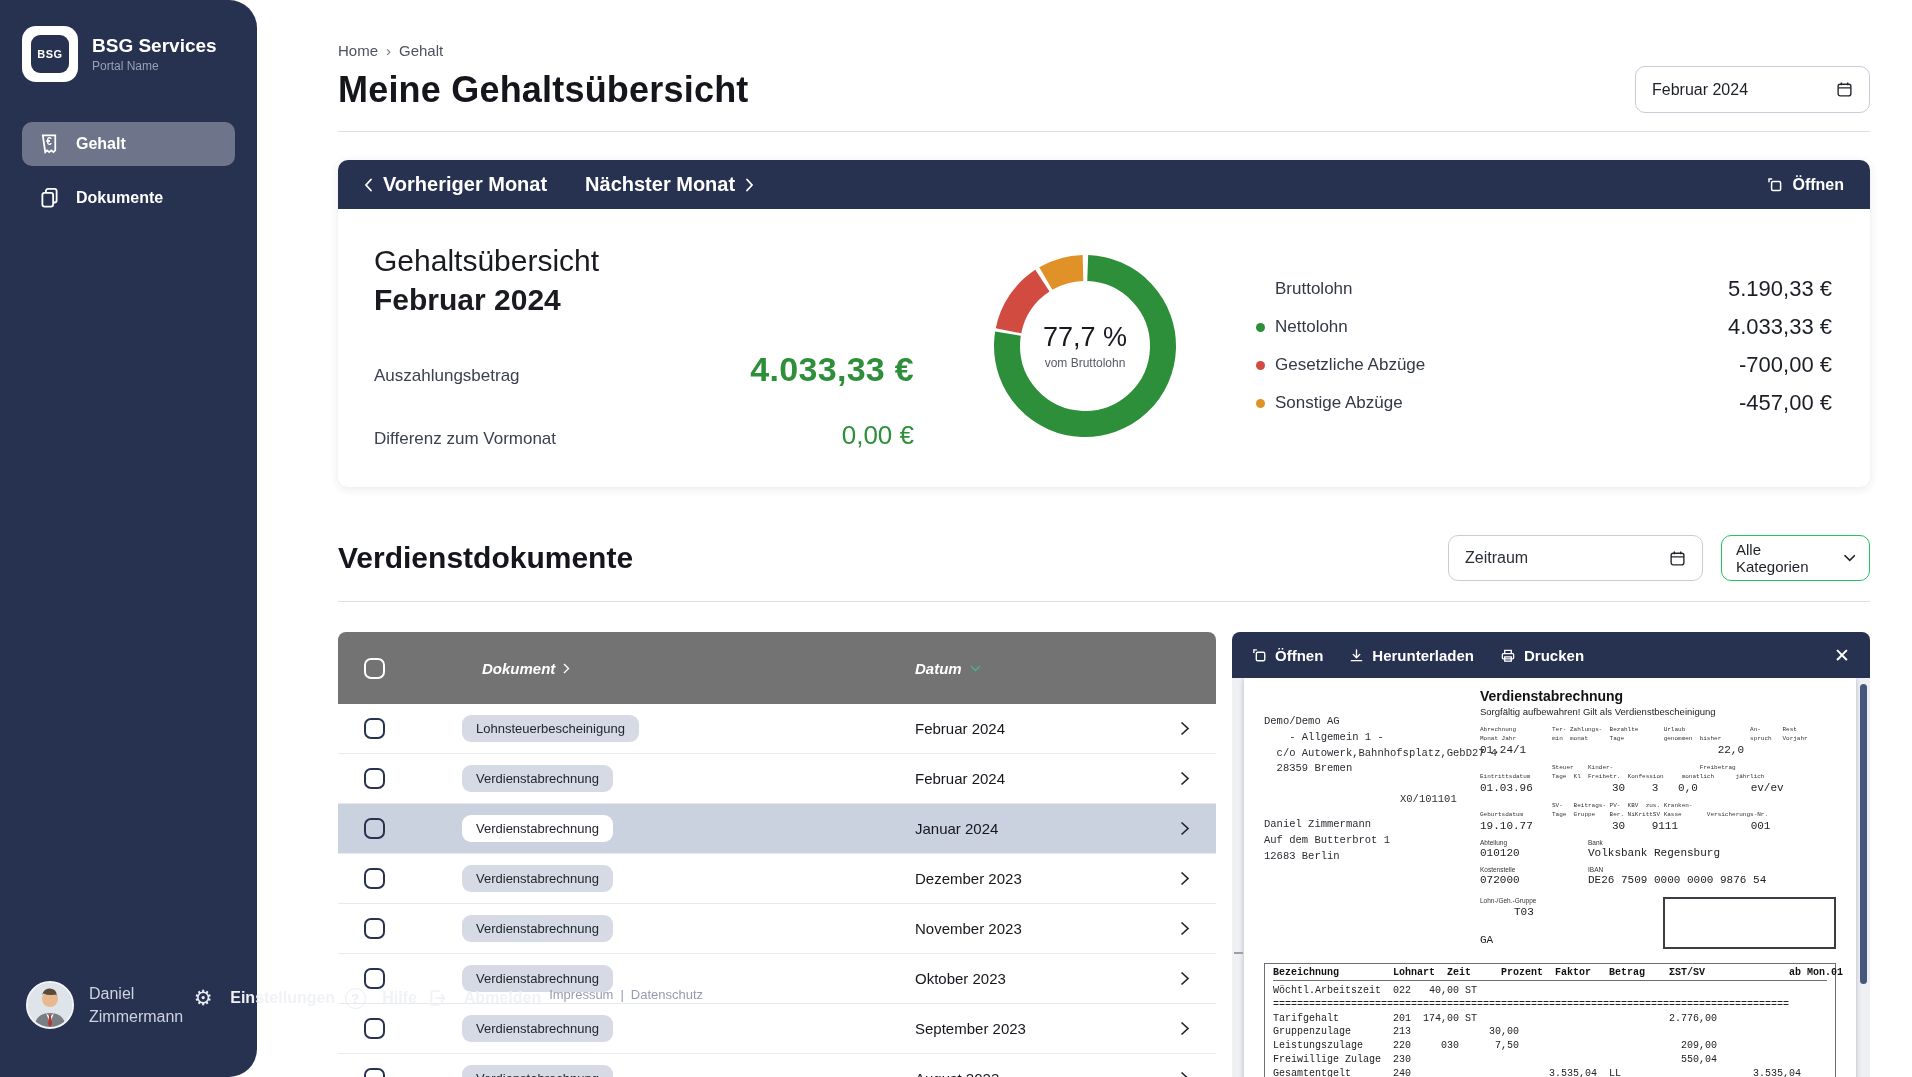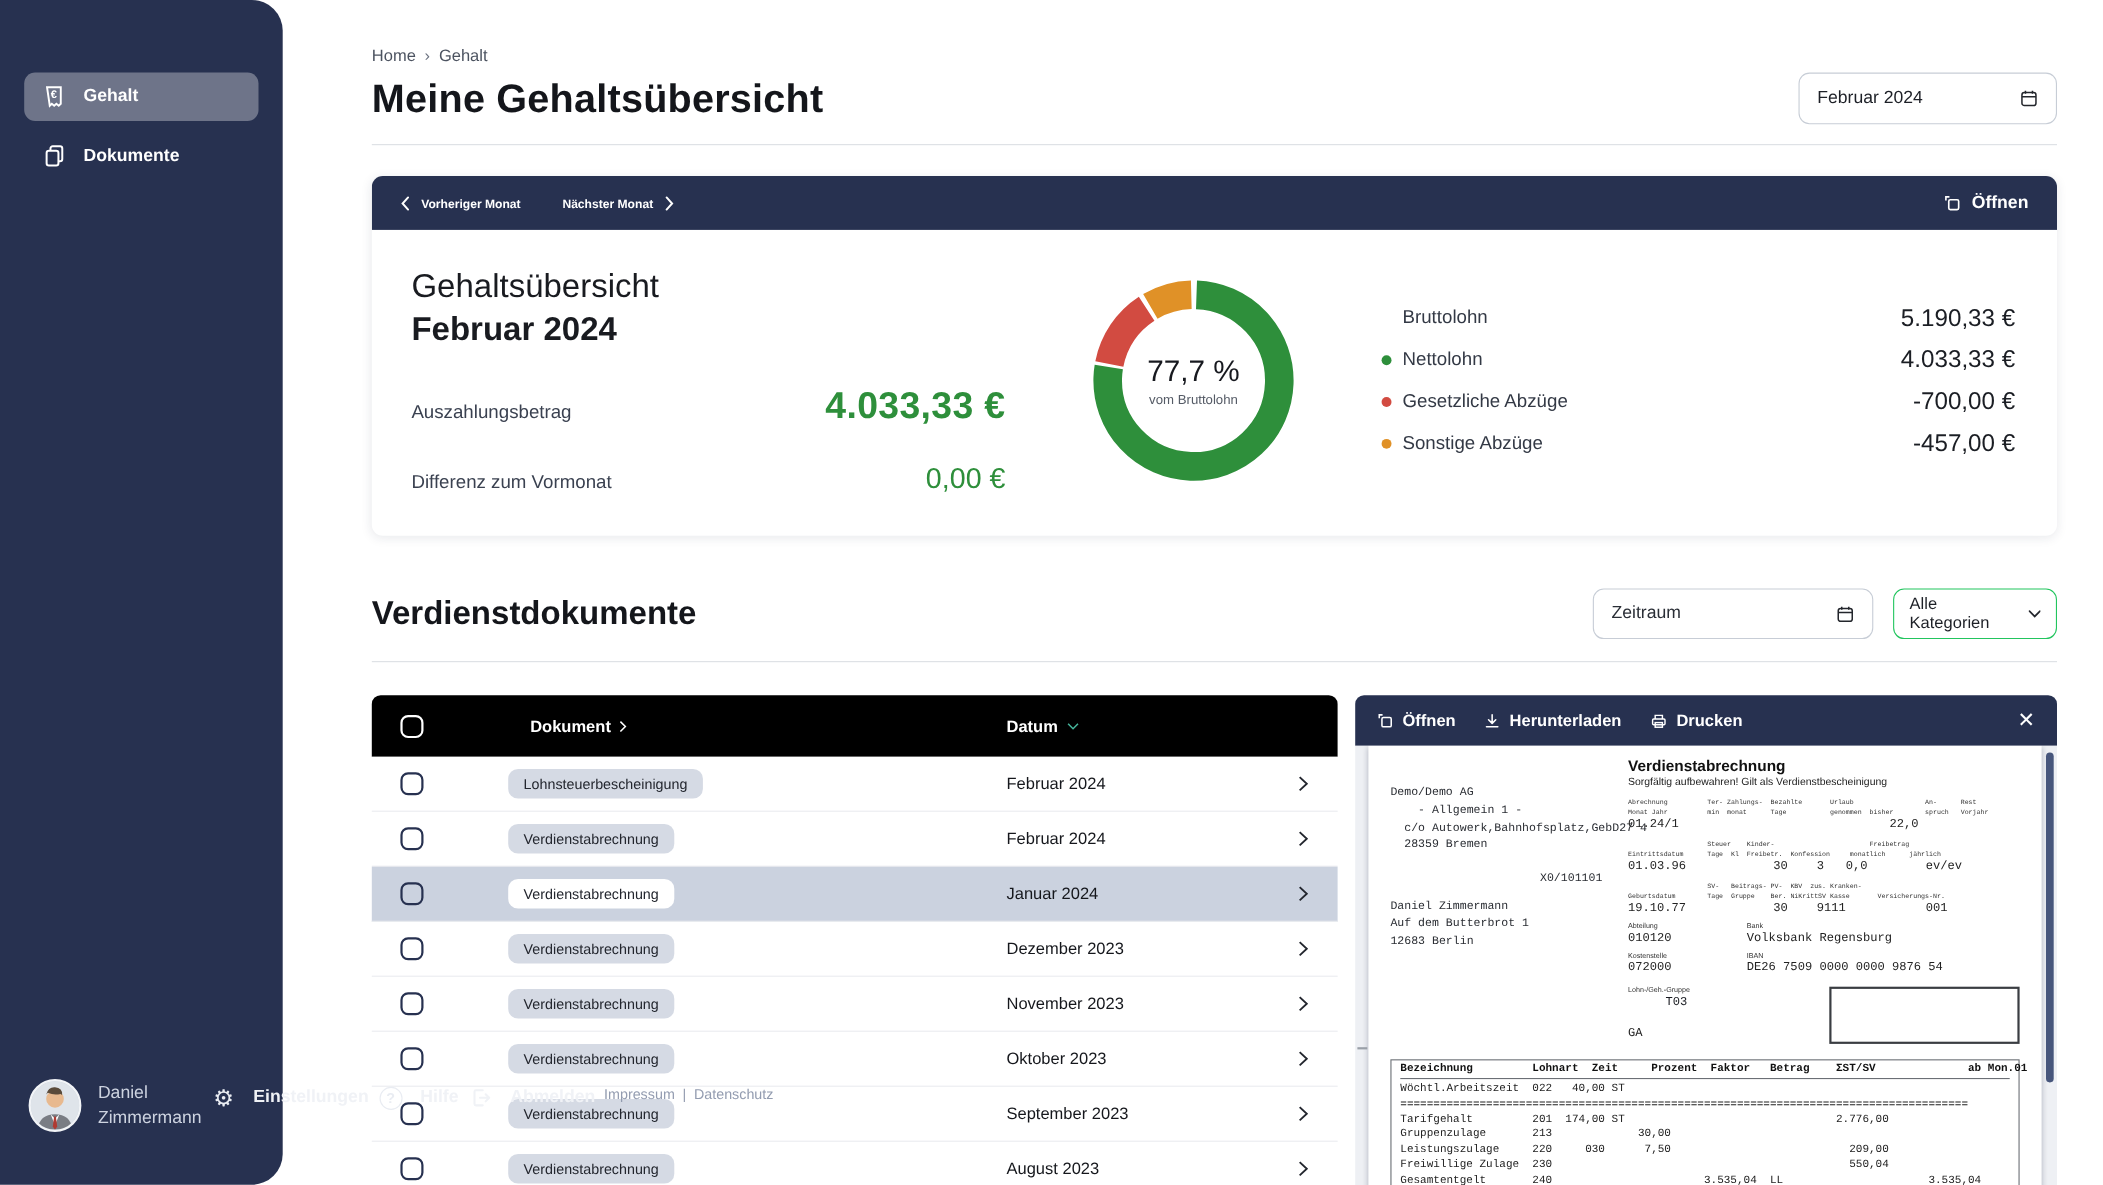--- a/index.html
+++ b/index.html
@@ -47,21 +47,21 @@
     border:1px solid #c7cdd6; border-radius:10px; display:flex; align-items:center;
     padding:0 16px; font-size:16px; color:#1d2027; cursor:pointer; background:#fff; }
   .month-picker .grow { flex:1; }
   .divider { height:1px; background:#dcdfe4; margin-top:20px; }
 
   
   .card { margin-top:28px; border-radius:10px; box-shadow:0 2px 10px rgba(30,40,70,.10);
     overflow:hidden; background:#fff; }
   .card-top { height:49px; background:#273150; display:flex; align-items:center;
     padding:0 26px; color:#fff; }
-  .nav-btn { display:flex; align-items:flex-end; gap:10px; font-size:11px; font-weight:700; cursor:pointer; }
+  .nav-btn { display:flex; align-items:center; gap:10px; font-size:20px; font-weight:700; cursor:pointer; }
   .nav-btn + .nav-btn { margin-left:38px; }
   .open-btn { margin-left:auto; display:flex; align-items:center; gap:9px; font-size:16px; font-weight:700; cursor:pointer; }
   .card-body { display:grid; grid-template-columns:540px 250px 1fr; gap:46px;
     padding:32px 36px 36px; align-items:center; }
   .ov-title { font-size:30px; color:#191b20; line-height:1.3; }
   .ov-title .bold { font-weight:700; }
   .kv-row { display:flex; align-items:baseline; justify-content:space-between; margin-top:31px; }
   .kv-row:first-of-type { margin-top:34px; }
   .kv-label { font-size:17px; color:#3a4150; }
   .kv-value-big { font-size:34px; font-weight:700; color:#2e8f3b; letter-spacing:.3px; }
@@ -85,21 +85,21 @@
     display:flex; align-items:center; padding:0 16px; font-size:16px; color:#2a2e36; cursor:pointer; }
   .period-input .grow { flex:1; }
   .cat-select { width:149px; height:46px; border:1px solid #22c55e; border-radius:10px;
     display:flex; align-items:center; gap:10px; padding:0 14px; font-size:15px; color:#1d2027; cursor:pointer; }
   .docs-area { display:flex; gap:16px; margin-top:30px; }
 
   
   .doc-table { width:878px; flex:0 0 auto; }
   .t-row { display:grid; grid-template-columns:22px 455px 1fr 22px; align-items:center;
     padding:0 26px; height:50px; }
-  .t-head { background:#000000; border-radius:8px 8px 0 0; color:#fff; height:56px; }
+  .t-head { background:#737373; border-radius:8px 8px 0 0; color:#fff; height:72px;font-style:italic; }
   .h-doc { padding-left:96px; font-size:15px; font-weight:700; display:flex; align-items:center; gap:8px; }
   .h-date { padding-left:74px; font-size:15px; font-weight:700; display:flex; align-items:center; gap:8px; }
   .cb { width:21px; height:21px; border-radius:7px; border:2px solid #fff; cursor:pointer; }
   .body-row { background:#fff; border-bottom:1px solid #e7e9ed; cursor:pointer; }
   .body-row .cb { border-color:#273150; }
   .body-row.selected { background:#cbd2df; }
   .cell-doc { padding-left:76px; }
   .badge { display:inline-block; background:#d5dae4; color:#23262e; font-size:13px;
     padding:6px 14px; border-radius:9px; }
   .body-row.selected .badge { background:#fff; }
@@ -143,20 +143,29 @@
   .ps-thead { font-size:10px; font-weight:700; color:#111; border-bottom:1.2px solid #6b6f75;
     padding-bottom:2px; margin-bottom:3px; }
   .ps-tbody { font-size:10px; line-height:1.38; color:#222; }
 
   svg.icon { display:block; }
 </style>
 </head>
 <body>
 
 <aside class="sidebar">
+  <div class="brand">
+    <div class="brand-logo">
+      <div class="brand-logo-inner">BSG</div>
+    </div>
+    <div>
+      <div class="brand-name">BSG Services</div>
+      <div class="brand-sub">Portal Name</div>
+    </div>
+  </div>
 
   <nav class="menu">
     <div class="menu-item active">
       <span class="icon-wrap">
         <svg class="icon" width="20" height="22" viewBox="0 0 16 17" fill="none" stroke="#fff" stroke-width="1.4">
           <path d="M3 1.5 H13 V13.6 l-1.5 1.4 -1.7-1.4 -1.6 1.4 -1.7-1.4 -1.5 1.4 Z"></path>
           <text x="8" y="9.6" text-anchor="middle" font-size="8" fill="#fff" stroke="none" font-family="Liberation Sans,sans-serif">€</text>
         </svg>
       </span>
       <span>Gehalt</span>

